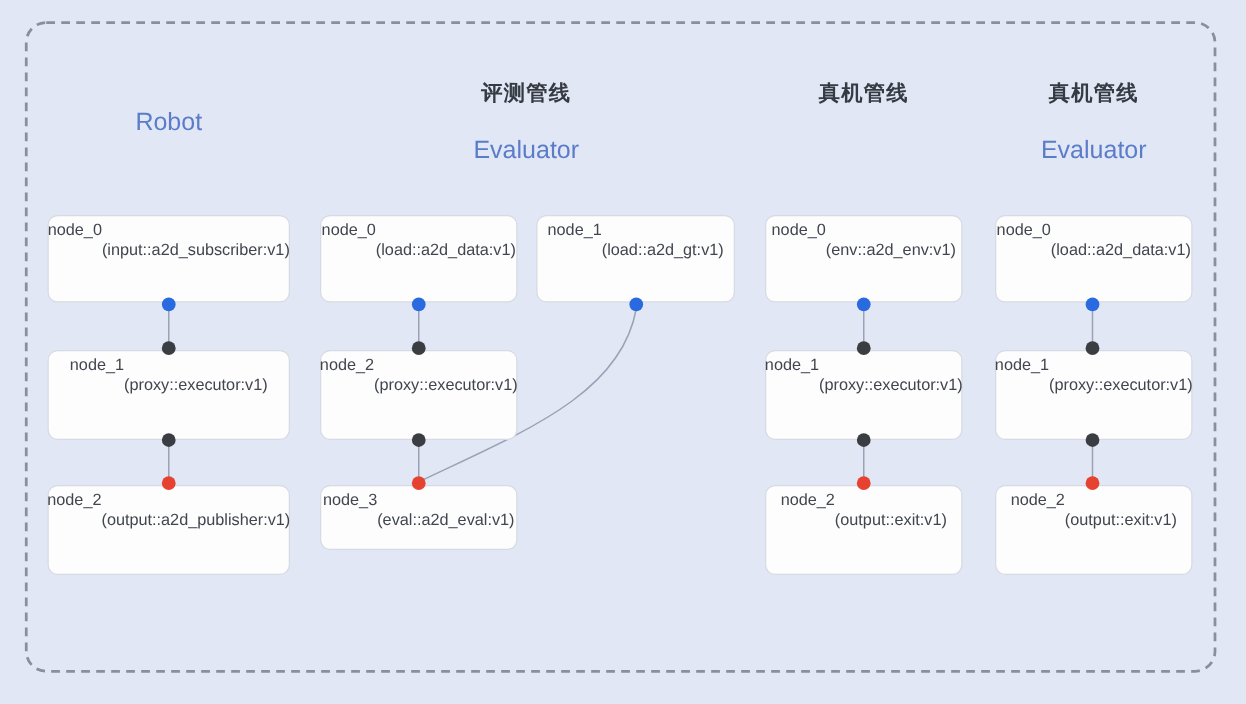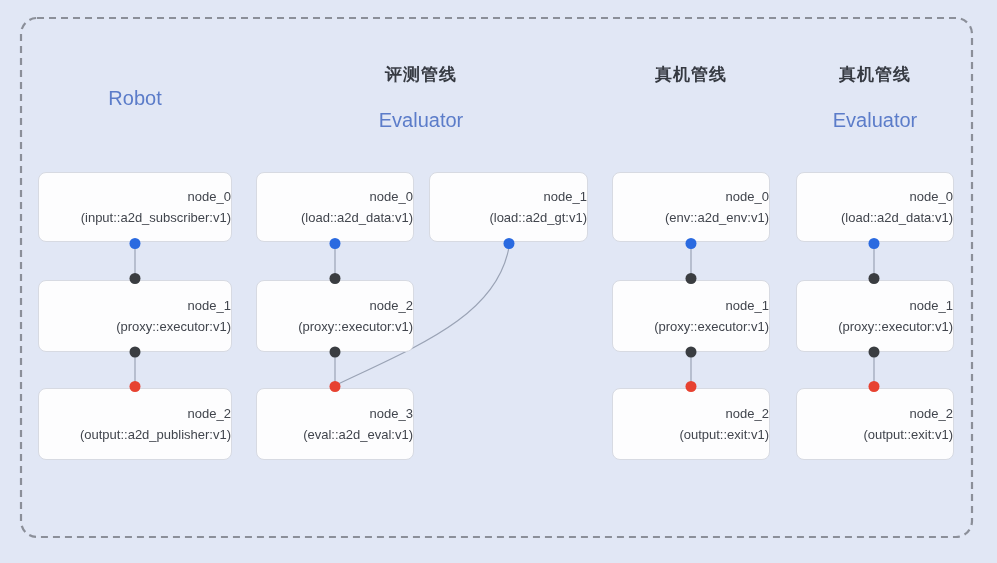--- a/index.html
+++ b/index.html
@@ -34,26 +34,26 @@
   .pipe-title-en{
     font-size:20px;font-weight:400;color:var(--subtitle_blue,#5b7cc9);
     margin-top:22px;line-height:24px;
   }
 
   .node{
     position:absolute;z-index:2;box-sizing:border-box;
     background:var(--node_fill,#fdfdfe);
     border:1px solid var(--node_border,#d7dae2);
     border-radius:8px;
-    display:flex;flex-direction:column;align-items:flex-end;justify-content:center;
+    display:flex;flex-direction:row;align-items:flex-start;justify-content:center;
     color:var(--node_text,#41454d);
     font-size:13px;line-height:21px;text-align:center;
   }
   .node .node-name{white-space:nowrap;}
-  .node .node-type{white-space:nowrap;}
+  .node .node-type{white-space:nowrap;margin-top:16px;}
 
   .edge-line{stroke:var(--edge,#9aa3b5);stroke-width:1.2;fill:none;}
   .edge-curve{stroke:var(--edge,#9aa3b5);stroke-width:1.2;fill:none;}
   .frame-rect{stroke:var(--border_dash,#8b8f99);stroke-width:2.2;fill:none;stroke-dasharray:7 5;}
   circle.port-blue{fill:var(--port_blue,#2a6ae0);}
   circle.port-black{fill:var(--port_black,#3a3d41);}
   circle.port-red{fill:var(--port_red,#e74231);}
 </style>
 </head>
 <body>
@@ -98,21 +98,21 @@
     <div class="node-type">(load::a2d_data:v1)</div>
   </div>
   <div class="node" style="left:429px;top:172px;width:159px;height:70px;">
     <div class="node-name">node_1</div>
     <div class="node-type">(load::a2d_gt:v1)</div>
   </div>
   <div class="node" style="left:256px;top:280px;width:158px;height:72px;">
     <div class="node-name">node_2</div>
     <div class="node-type">(proxy::executor:v1)</div>
   </div>
-  <div class="node" style="left:256px;top:388px;width:158px;height:72px;">
+  <div class="node" style="left:256px;top:388px;width:158px;height:52px;">
     <div class="node-name">node_3</div>
     <div class="node-type">(eval::a2d_eval:v1)</div>
   </div>
 
   <div class="node" style="left:612px;top:172px;width:158px;height:70px;">
     <div class="node-name">node_0</div>
     <div class="node-type">(env::a2d_env:v1)</div>
   </div>
   <div class="node" style="left:612px;top:280px;width:158px;height:72px;">
     <div class="node-name">node_1</div>

